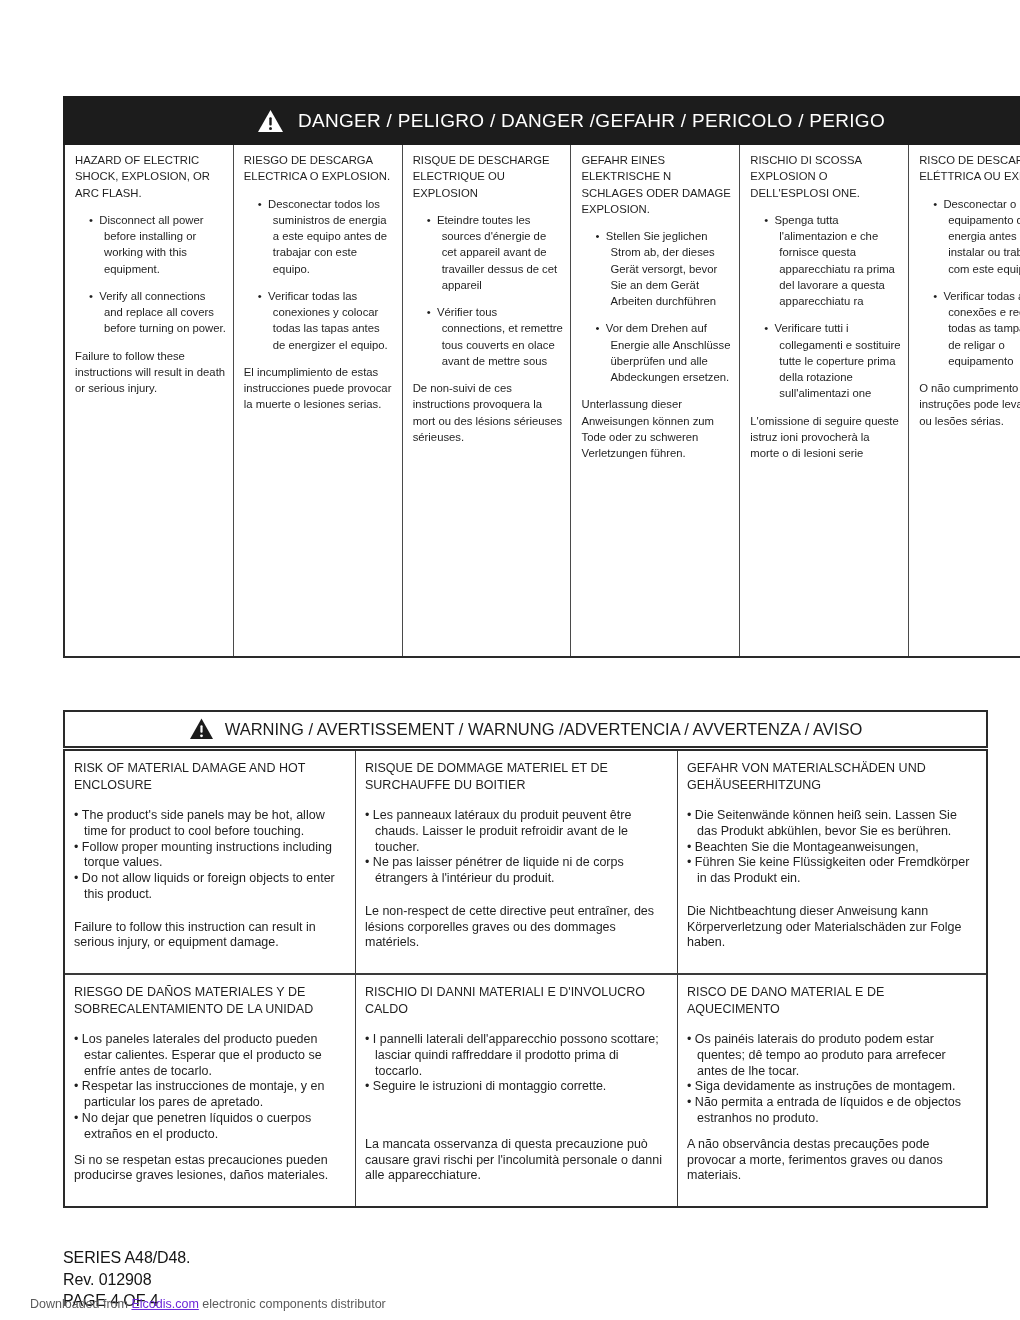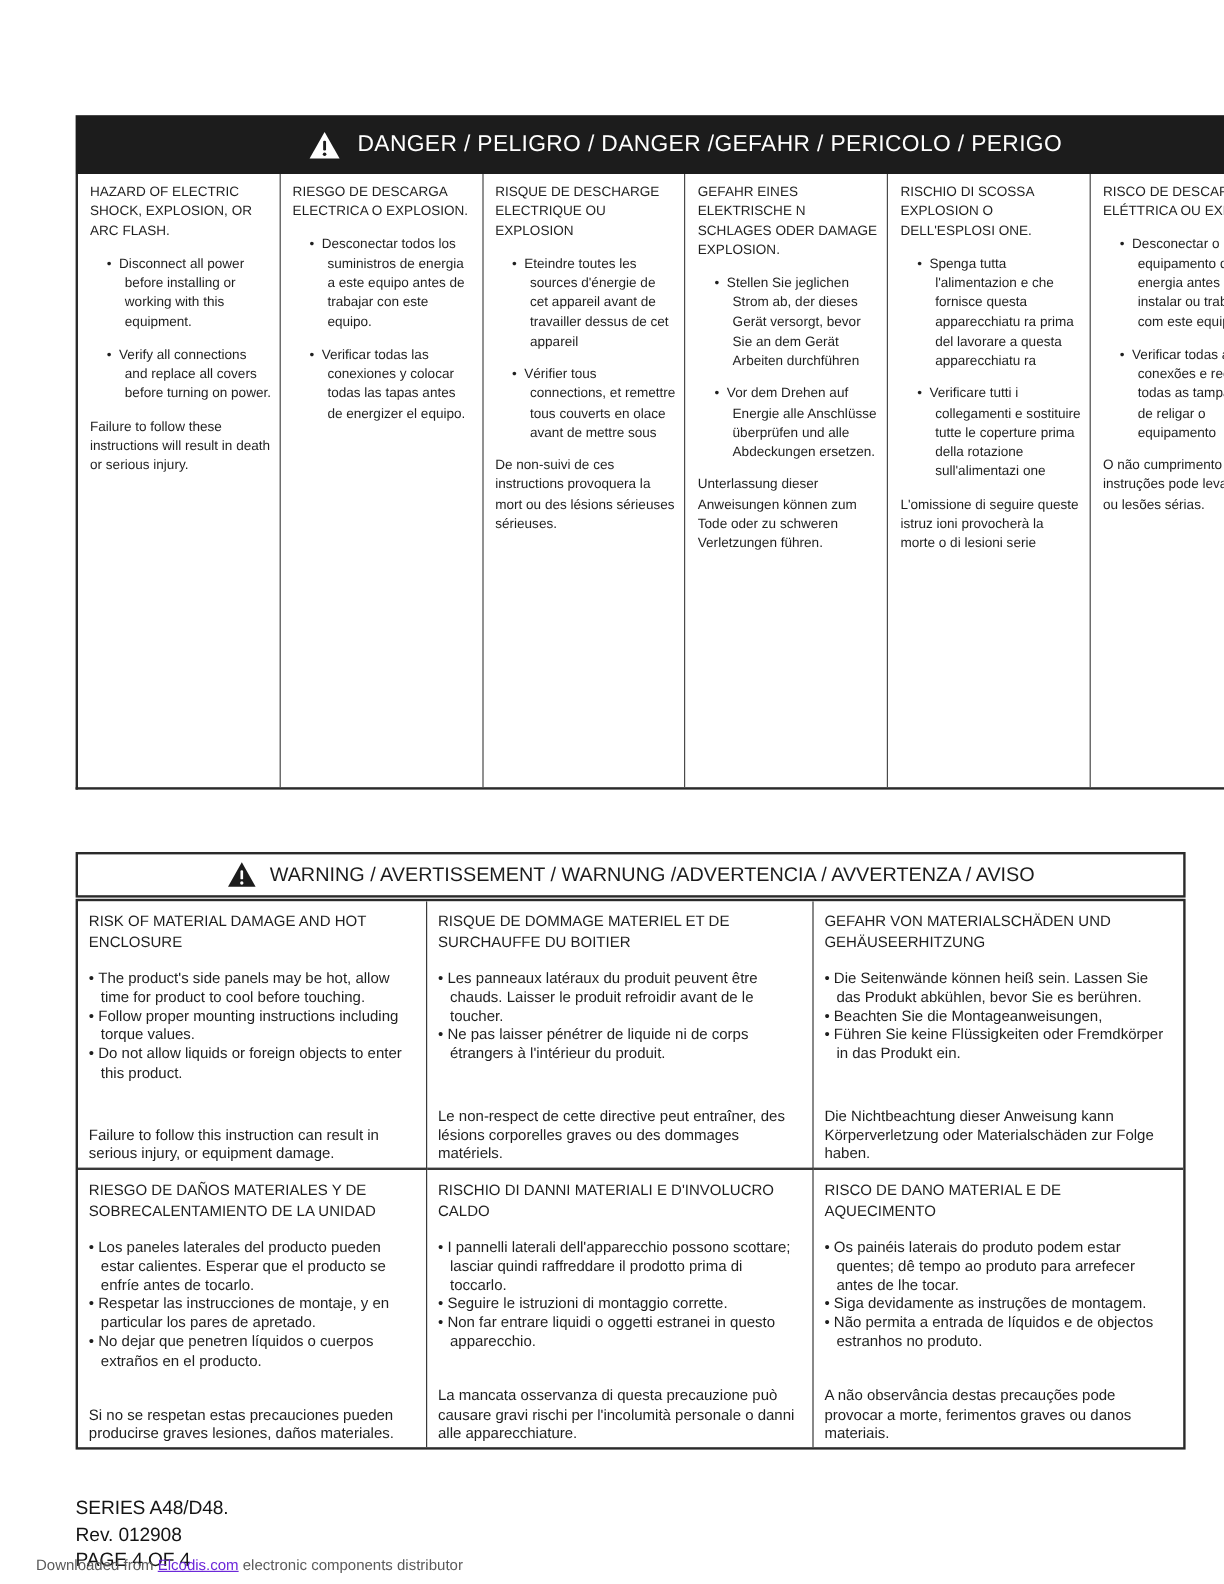--- a/index.html
+++ b/index.html
@@ -66,21 +66,21 @@
     grid-template-columns: 291px 322px 308px;
     grid-template-rows: 224px 231px;
     border: 2px solid #2a2a2a;
     border-top: 2px solid #2a2a2a;
     margin-top: 1px;
     overflow: hidden;
   }
   .wcell {
     border-right: 1px solid #3a3a3a;
     border-bottom: 2px solid #3a3a3a;
-    padding: 9px 10px 3px 9px;
+    padding: 9px 10px 22px 9px;
     font-size: 12.5px;
     line-height: 1.26;
     display: flex;
     flex-direction: column;
     overflow: hidden;
   }
   .wcell.col3 { border-right: none; }
   .wcell.row2 { border-bottom: none; }
   .wtitle { line-height: 1.36; margin-bottom: 14px; }
   .wlist { list-style: none; }
@@ -137,20 +137,21 @@
         </ul>
         <p class="dfoot">Failure to follow these instructions will result in death or serious injury.</p>
       </div>
 
       <div class="dcol">
         <p class="dtitle">RIESGO DE DESCARGA ELECTRICA O EXPLOSION.</p>
         <ul class="dlist">
           <li>Desconectar todos los suministros de energia a este equipo antes de trabajar con este equipo.</li>
           <li>Verificar todas las conexiones y colocar todas las tapas antes de energizer el equipo.</li>
         </ul>
+        <p class="dfoot">El incumplimiento de estas instrucciones puede provocar la muerte o lesiones serias.</p>
       </div>
 
       <div class="dcol">
         <p class="dtitle">RISQUE DE DESCHARGE ELECTRIQUE OU EXPLOSION</p>
         <ul class="dlist">
           <li>Eteindre toutes les sources d'énergie de cet appareil avant de travailler dessus de cet appareil</li>
           <li>Vérifier tous connections, et remettre tous couverts en olace avant de mettre sous</li>
         </ul>
         <p class="dfoot">De non-suivi de ces instructions provoquera la mort ou des lésions sérieuses sérieuses.</p>
       </div>
@@ -234,21 +235,20 @@
           <li>No dejar que penetren líquidos o cuerpos extraños en el producto.</li>
         </ul>
         <p class="wfoot">Si no se respetan estas precauciones pueden producirse graves lesiones, daños materiales.</p>
       </div>
 
       <div class="wcell col2 row2">
         <p class="wtitle">RISCHIO DI DANNI MATERIALI E D'INVOLUCRO CALDO</p>
         <ul class="wlist">
           <li>I pannelli laterali dell'apparecchio possono scottare; lasciar quindi raffreddare il prodotto prima di toccarlo.</li>
           <li>Seguire le istruzioni di montaggio corrette.</li>
-          <li>Non far entrare liquidi o oggetti estranei in questo apparecchio.</li>
         </ul>
         <p class="wfoot">La mancata osservanza di questa precauzione può causare gravi rischi per l'incolumità personale o danni alle apparecchiature.</p>
       </div>
 
       <div class="wcell col3 row2">
         <p class="wtitle">RISCO DE DANO MATERIAL E DE AQUECIMENTO</p>
         <ul class="wlist">
           <li>Os painéis laterais do produto podem estar quentes; dê tempo ao produto para arrefecer antes de lhe tocar.</li>
           <li>Siga devidamente as instruções de montagem.</li>
           <li>Não permita a entrada de líquidos e de objectos estranhos no produto.</li>

